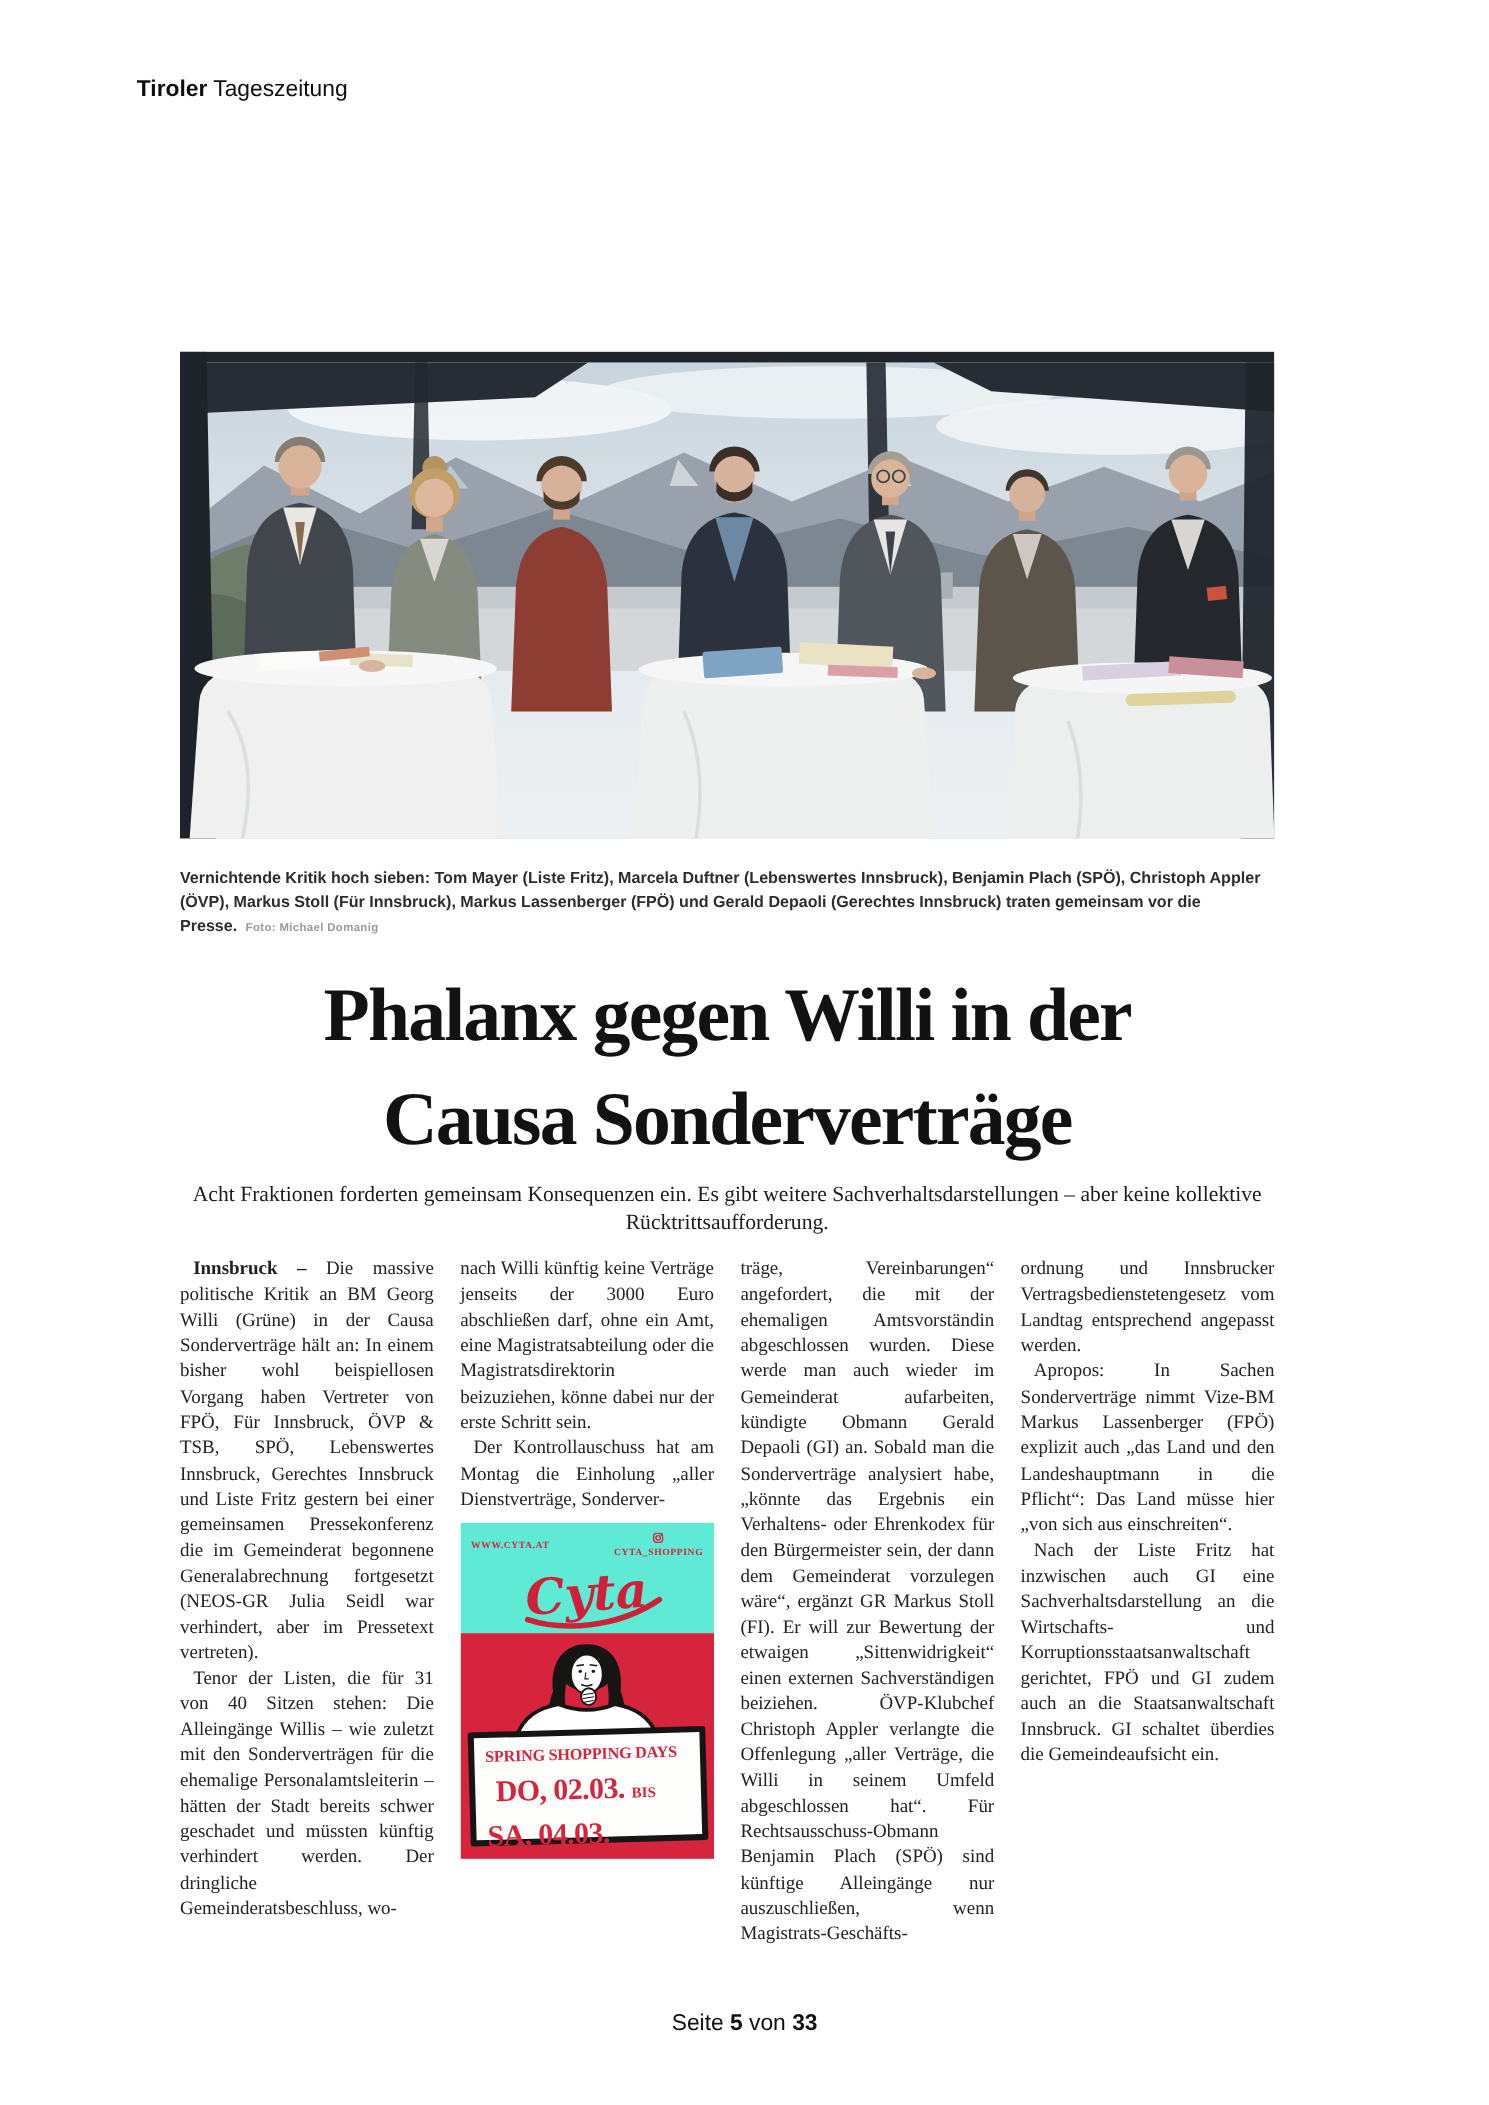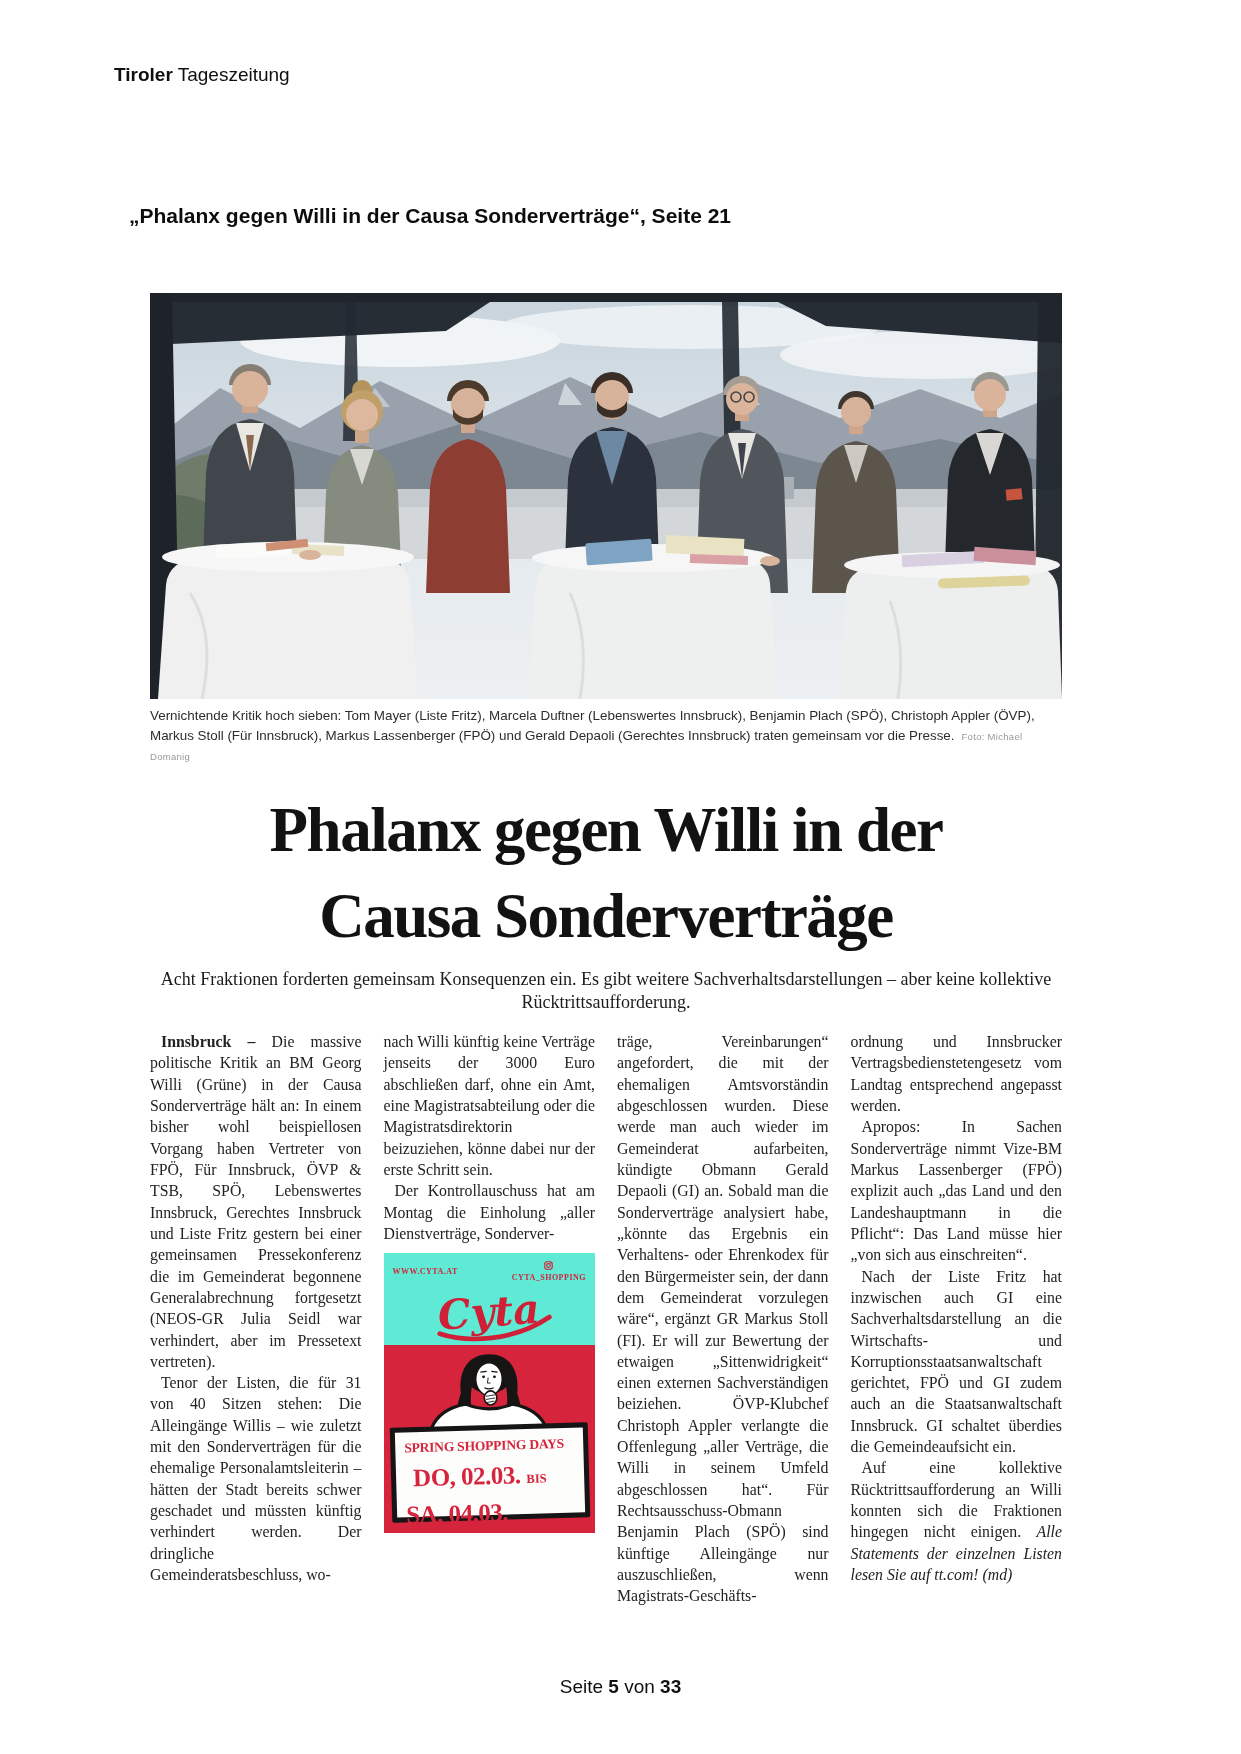--- a/index.html
+++ b/index.html
@@ -4,21 +4,21 @@
 <style>
   html,body{margin:0;padding:0;background:#ffffff;}
   .page{position:relative;width:1241px;height:1754px;background:#ffffff;overflow:hidden;
         font-family:"Liberation Sans",sans-serif;color:#111;}
   .hdr{position:absolute;left:114px;top:64px;font-size:19px;color:#0f0f0f;}
   .hdr .b{font-weight:bold;}
   .doc-title{position:absolute;left:129px;top:204px;font-size:21px;font-weight:bold;color:#0c0c0c;}
   .article{position:absolute;left:150px;top:293px;width:912px;color:#1d1d1d;}
   .photo{width:912px;height:406px;overflow:hidden;background:#dfe3e6;}
   .photo svg{display:block;width:100%;height:100%;}
-  .caption{margin-top:7px;font-size:13.4px;line-height:1.5;font-weight:normal;color:#2d2d2d;}
+  .caption{margin-top:23px;font-size:13.4px;line-height:1.5;font-weight:bold;color:#2d2d2d;}
   .cap-credit{color:#999;font-size:9.5px;margin-left:7px;letter-spacing:.3px;}
   .headline{margin:22px 0 4px;text-align:center;font-family:"Liberation Serif",serif;
             font-weight:700;color:#121212;font-size:63px;line-height:1.36;letter-spacing:-1.5px;}
   .headline .hl{display:block;}
   .subhead{margin:8px auto 0;text-align:center;font-family:"Liberation Serif",serif;
            font-size:18px;line-height:1.32;color:#1b1b1b;max-width:906px;}
   .cols{display:flex;gap:22px;margin-top:16px;}
   .col{flex:1 1 0;font-family:"Liberation Serif",serif;font-size:15.8px;line-height:1.35;
        text-align:justify;color:#222;}
   .para{margin:0;}
@@ -46,21 +46,20 @@
 </style>
 </head>
 <body>
 
 <div class="page">
 
   <div class="hdr">
     <span class="b">Tiroler</span><span> Tageszeitung</span>
   </div>
 
-  <div class="doc-title">„Phalanx gegen Willi in der Causa Sonderverträge“, Seite 21</div>
 
   <div class="article">
 
     <div class="photo">
       <svg viewBox="0 0 912 406" preserveAspectRatio="none">
         <defs>
           <linearGradient id="sky" x1="0" y1="0" x2="0" y2="1">
             <stop offset="0" stop-color="#c7d3dc"></stop>
             <stop offset="0.55" stop-color="#e3e9ee"></stop>
             <stop offset="1" stop-color="#edf0f2"></stop>
@@ -244,21 +243,20 @@
       </div>
 
       <div class="col">
         <p class="para">träge, Vereinbarungen“ angefordert, die mit der ehemaligen Amtsvorständin abgeschlossen wurden. Diese werde man auch wieder im Gemeinderat aufarbeiten, kündigte Obmann Gerald Depaoli (GI) an. Sobald man die Sonderverträge analysiert habe, „könnte das Ergebnis ein Verhaltens- oder Ehrenkodex für den Bürgermeister sein, der dann dem Gemeinderat vorzulegen wäre“, ergänzt GR Markus Stoll (FI). Er will zur Bewertung der etwaigen „Sittenwidrigkeit“ einen externen Sachverständigen beiziehen. ÖVP-Klubchef Christoph Appler verlangte die Offenlegung „aller Verträge, die Willi in seinem Umfeld abgeschlossen hat“. Für Rechtsausschuss-Obmann Benjamin Plach (SPÖ) sind künftige Alleingänge nur auszuschließen, wenn Magistrats-Geschäfts-</p>
       </div>
 
       <div class="col">
         <p class="para">ordnung und Innsbrucker Vertragsbedienstetengesetz vom Landtag entsprechend angepasst werden.</p>
         <p class="para indent">Apropos: In Sachen Sonderverträge nimmt Vize-BM Markus Lassenberger (FPÖ) explizit auch „das Land und den Landeshauptmann in die Pflicht“: Das Land müsse hier „von sich aus einschreiten“.</p>
         <p class="para indent">Nach der Liste Fritz hat inzwischen auch GI eine Sachverhaltsdarstellung an die Wirtschafts- und Korruptionsstaatsanwaltschaft gerichtet, FPÖ und GI zudem auch an die Staatsanwaltschaft Innsbruck. GI schaltet überdies die Gemeindeaufsicht ein.</p>
-        <p class="para indent"><span>Auf eine kollektive Rücktrittsaufforderung an Willi konnten sich die Fraktionen hingegen nicht einigen. </span><span class="it">Alle Statements der einzelnen Listen lesen Sie auf tt.com! (md)</span></p>
       </div>
 
     </div>
   </div>
 
   <div class="footer">
     <span>Seite </span><span class="b">5</span><span> von </span><span class="b">33</span>
   </div>
 
 </div>

